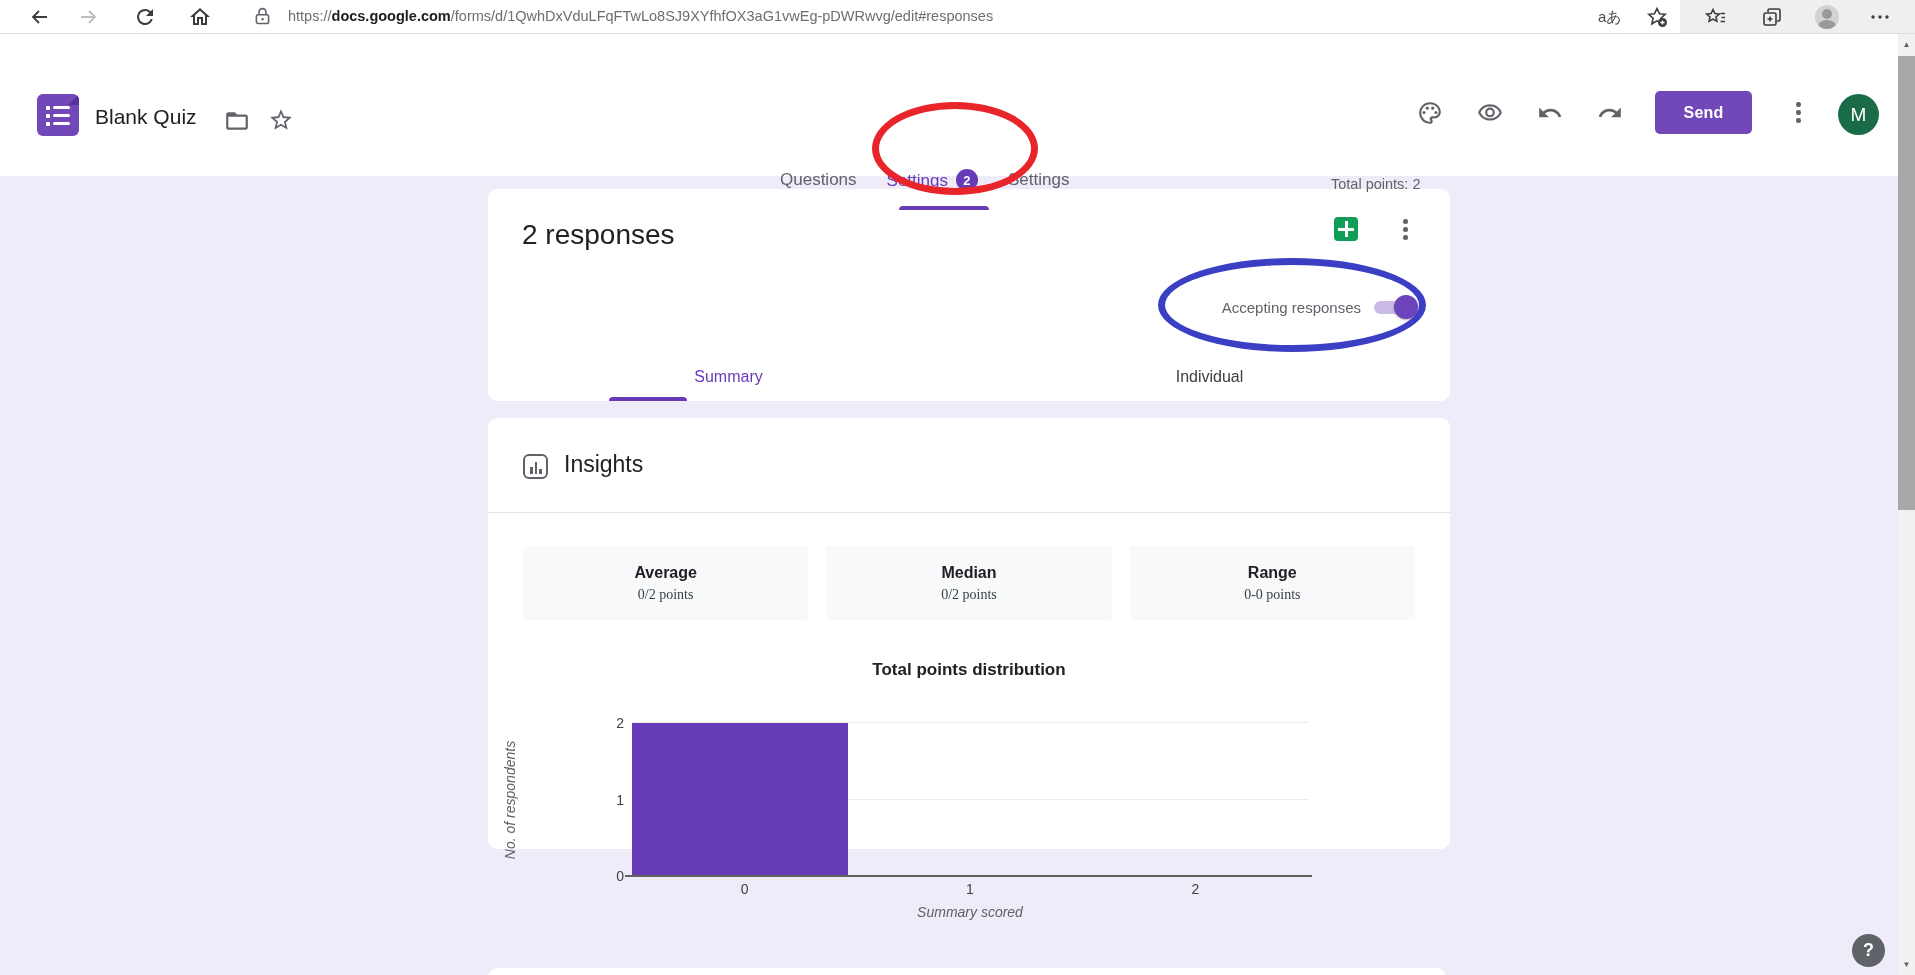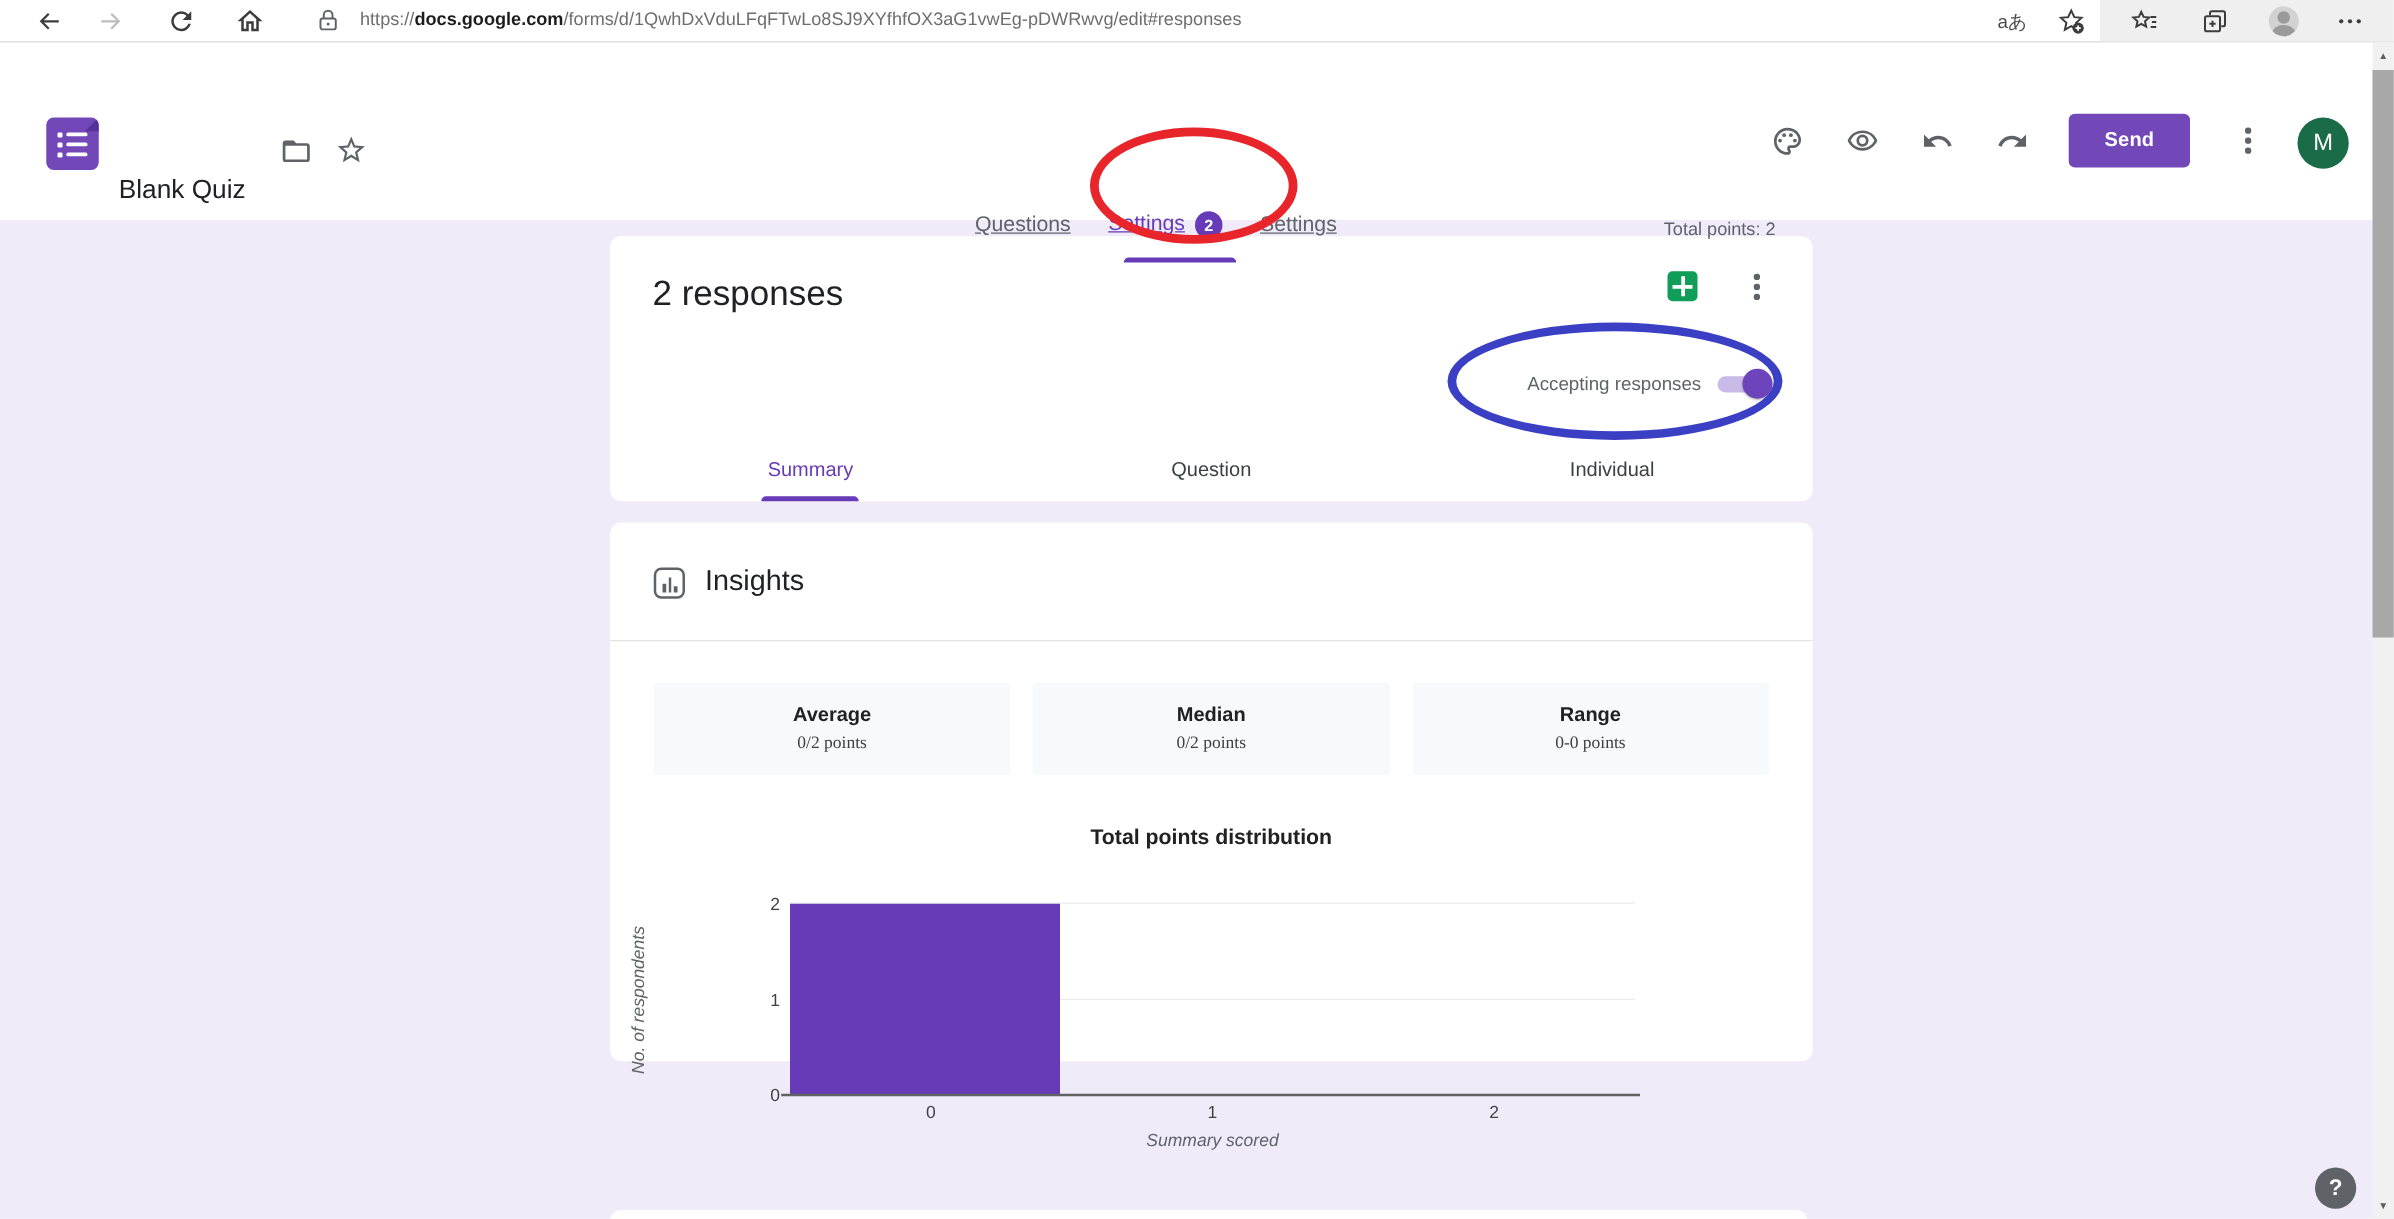--- a/index.html
+++ b/index.html
@@ -24,33 +24,33 @@
   #app-header { position:absolute; left:0; top:34px; width:1915px; height:142px; background:#fff; z-index:5; }
   #forms-logo { position:absolute; left:37px; top:60px; width:42px; height:42px; background:#7248b9;
                 border-radius:6px; overflow:hidden; }
   #forms-logo .fold { position:absolute; right:0; top:0; width:0; height:0;
                       border-left:11px solid transparent; border-top:11px solid #56319c; transform:rotate(90deg); }
   #forms-logo .row { position:absolute; left:9px; height:3px; background:#fff; border-radius:2px; }
   #forms-logo .dot { position:absolute; left:9px; width:4px; height:4px; background:#fff; border-radius:1px; }
   #forms-logo .l1 { top:12px; left:16px; width:17px; } #forms-logo .l2 { top:20px; left:16px; width:17px; }
   #forms-logo .l3 { top:28px; left:16px; width:17px; }
   #forms-logo .d1 { top:11.5px; } #forms-logo .d2 { top:19.5px; } #forms-logo .d3 { top:27.5px; }
-  #form-title { position:absolute; left:95px; top:71px; font-size:21px; color:#202124;margin-top:35px; }
+  #form-title { position:absolute; left:95px; top:71px; font-size:21px; color:#202124; }
   .hdr-ic { position:absolute; width:26px; height:26px; color:#5f6368; cursor:pointer; }
   .hdr-ic svg { width:100%; height:100%; }
   #send-button { position:absolute; left:1655px; top:57px; width:97px; height:43px; background:#7248b9;
                  color:#fff; font-size:16px; font-weight:700; border:none; border-radius:5px;
                  display:flex; align-items:center; justify-content:center; cursor:pointer; letter-spacing:.2px; }
   #header-avatar { position:absolute; left:1838px; top:60px; width:41px; height:41px; border-radius:50%;
                    background:#1a6b47; color:#fff; font-size:19px; display:flex; align-items:center;
                    justify-content:center; cursor:pointer; }
 
   
   #nav-tabs { position:absolute; left:780px; top:120px; height:52px; display:flex; gap:30px; align-items:center; }
-  .nav-tab { font-size:17px; font-weight:500; color:#5f6368; cursor:pointer; display:flex; align-items:flex-start; gap:8px;text-decoration:underline; }
+  .nav-tab { font-size:17px; font-weight:500; color:#5f6368; cursor:pointer; display:flex; align-items:flex-end; gap:8px; }
   .nav-tab.active { color:#673ab7; }
   #responses-badge { width:22px; height:22px; border-radius:50%; background:#673ab7; color:#fff;
                      font-size:13px; font-weight:700; display:flex; align-items:center; justify-content:center; }
   #responses-underline { position:absolute; left:899px; top:172px; width:90px; height:4px;
                          background:#673ab7; border-radius:4px 4px 0 0; }
   #total-points { position:absolute; left:1331px; top:142px; width:100px; font-size:14.5px; color:#5f6368; }
 
   
   #main { position:absolute; left:0; top:176px; width:1915px; height:799px; background:#f0ebf8; }
   .card { position:absolute; background:#fff; border-radius:9px;margin-left:18px; }
@@ -289,21 +289,20 @@
     <div id="accepting-row">
       <span id="accepting-label">Accepting responses</span>
       <div id="accepting-toggle">
         <div class="track"></div>
         <div class="knob"></div>
       </div>
     </div>
 
     <div id="summary-tabs">
       <div class="sum-tab active">Summary</div>
-      <div class="sum-tab">Question</div>
       <div class="sum-tab">Individual</div>
     </div>
     <div id="summary-underline"></div>
   </div>
 
   <div class="card" id="insights-card">
     <div id="insights-header">
       <div id="insights-icon">
           <i></i>
           <i></i>

